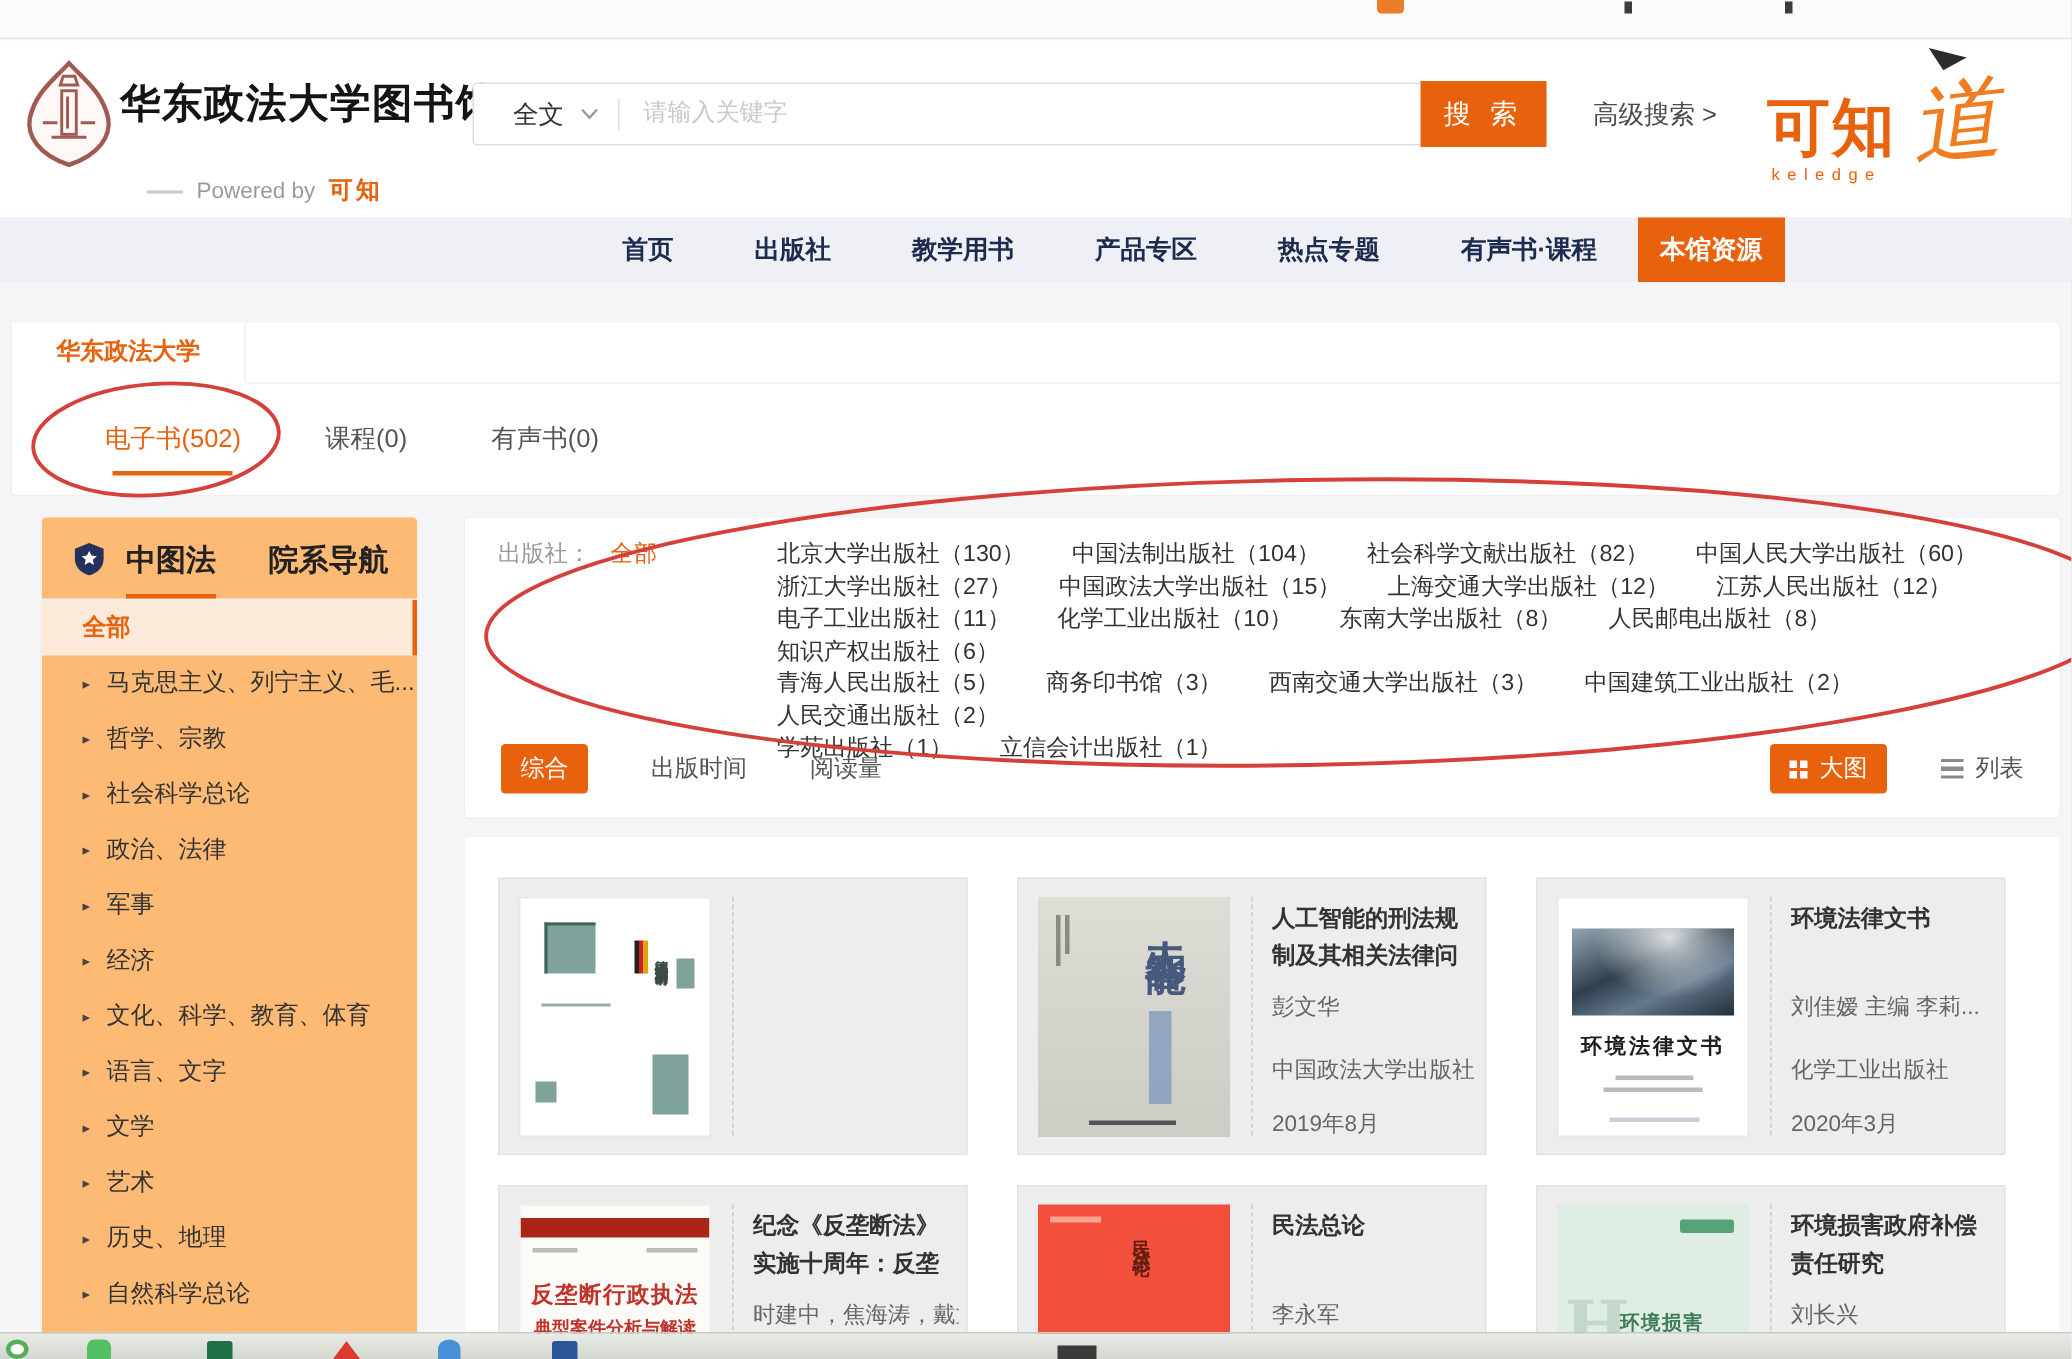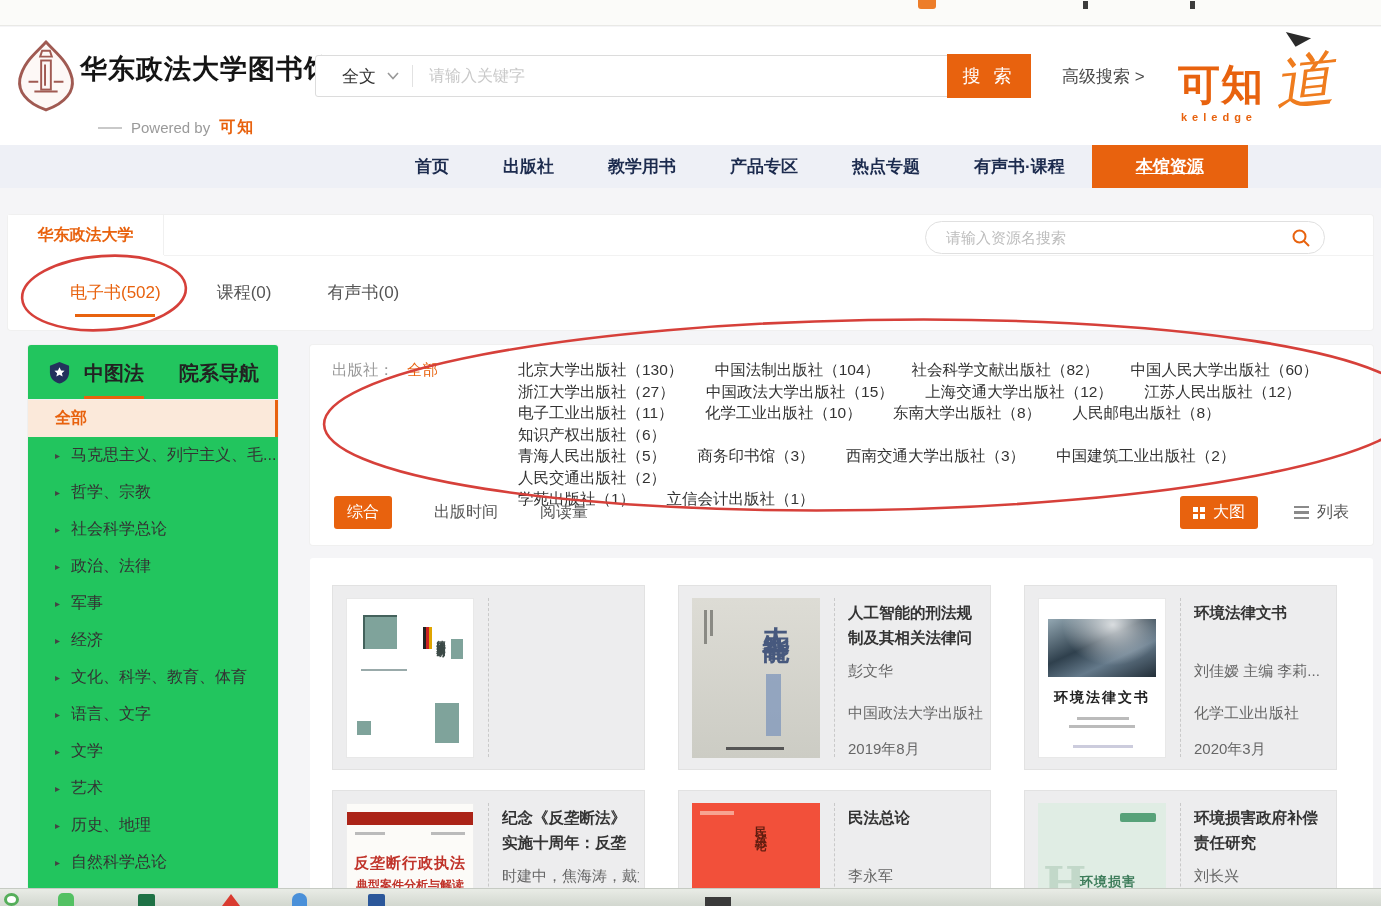--- a/index.html
+++ b/index.html
@@ -42,28 +42,28 @@
 
   .keledge { position:absolute; left:1178px; top:6px; width:150px; height:106px; }
   .kz-main { position:absolute; left:0; top:24px; font-size:42px; font-weight:bold;
              color:#e8620e; letter-spacing:1px; }
   .kz-glyph { position:absolute; left:96px; top:8px; font-size:60px; color:#ef7c1e;
               font-family:"DejaVu Serif", serif; font-style:italic; transform:rotate(-6deg); }
   .kz-cap { position:absolute; left:106px; top:2px; width:0; height:0;
             border-left:13px solid transparent; border-right:13px solid transparent;
             border-top:12px solid #2b2b2b; transform:rotate(14deg); }
   .kz-sub { position:absolute; left:3px; top:78px; font-size:11px; color:#e8620e;
-            letter-spacing:5px; font-weight:bold; }
+            letter-spacing:5px; font-weight:normal; }
 
   
   .nav { position:absolute; left:0; top:145px; right:0; height:43px; background:#eef0f6; }
   .nav ul { display:flex; height:100%; list-style:none; padding-left:388px; }
   .nav li { display:flex; align-items:center; padding:0 27px; font-size:17px;
             font-weight:bold; color:#1c2b4e; cursor:pointer; white-space:nowrap; }
-  .nav li.active { background:#e8620e; color:#fff; padding:0 44px;text-decoration:underline; }
+  .nav li.active { background:#e8620e; color:#fff; padding:0 15px; }
 
   
   .org-panel { position:absolute; left:8px; top:215px; width:1365px; height:115px;
                background:#fff; border-radius:3px; box-shadow:0 0 0 1px #f0f0f0; }
   .org-sep { position:absolute; left:156px; top:40px; right:0; border-top:1px solid #f2f2f2; }
   .org-tab { position:absolute; left:0; top:0; width:156px; height:40px; line-height:40px;
              text-align:center; color:#e8620e; font-weight:bold; font-size:16px;
              border-right:1px solid #f0f0f0; background:#fff; cursor:pointer; }
   .res-tabs { position:absolute; left:0; top:40px; right:440px; height:75px;
               display:flex; align-items:center; padding-left:62px; gap:56px; }
@@ -73,21 +73,21 @@
                            height:3px; background:#e8620e; }
   .org-search { position:absolute; right:48px; top:6px; width:400px; height:33px;
                 border:1px solid #e0e0e0; border-radius:17px; display:flex;
                 align-items:center; padding:0 13px 0 20px; background:#fff; }
   .org-search input { flex:1; border:none; outline:none; font-size:15px; color:#333;
                       background:transparent; }
   .org-search input::placeholder { color:#bdbdbd; }
 
   
   .sidebar { position:absolute; left:28px; top:345px; width:250px; height:545px;
-             background:#22c55e; border-radius:3px; box-shadow:0 0 0 1px #efefef; overflow:hidden; }
+             background:#fdba74; border-radius:3px; box-shadow:0 0 0 1px #efefef; overflow:hidden; }
   .side-head { height:55px; display:flex; align-items:center; padding-left:20px; gap:13px;
                border-bottom:1px solid #f0f0f0; }
   .side-badge { width:23px; height:23px; flex:0 0 auto; }
   .side-tab { font-size:20px; font-weight:bold; color:#222; cursor:pointer;
               padding:15px 0 12px; }
   .side-tab.active { border-bottom:3px solid #e8620e; padding-bottom:9px; }
   .side-tab + .side-tab { margin-left:22px; }
   .side-item { height:37px; display:flex; align-items:center; padding-left:27px; gap:11px;
                font-size:16px; color:#333; cursor:pointer; white-space:nowrap; overflow:hidden; }
   .side-item .caret { font-size:10px; color:#444; flex:0 0 auto; }
@@ -274,27 +274,20 @@
     </ul>
   </nav>
 
   <section class="org-panel">
     <div class="org-sep"></div>
     <div class="org-tab">华东政法大学</div>
     <div class="res-tabs">
       <span class="res-tab active">电子书(502)</span>
       <span class="res-tab">课程(0)</span>
       <span class="res-tab">有声书(0)</span>
-    </div>
-    <div class="org-search">
-      <input placeholder="请输入资源名搜索" style="">
-      <svg width="20" height="20" viewBox="0 0 20 20">
-        <circle cx="8.5" cy="8.5" r="6" fill="none" stroke="#e8620e" stroke-width="2"></circle>
-        <path d="M13 13 L18 18" stroke="#e8620e" stroke-width="2"></path>
-      </svg>
     </div>
   </section>
 
   <aside class="sidebar">
     <div class="side-head">
       <svg class="side-badge" viewBox="0 0 24 24">
         <path d="M12 1 L22 5 V12 C22 18 17.5 22.2 12 23.5 C6.5 22.2 2 18 2 12 V5 Z" fill="#23315c"></path>
         <path d="M12 6.5 l1.6 3.3 3.7 .4 -2.8 2.5 .8 3.6 -3.3 -1.9 -3.3 1.9 .8 -3.6 -2.8 -2.5 3.7 -.4 Z" fill="#fff"></path>
       </svg>
       <span class="side-tab active">中图法</span>

